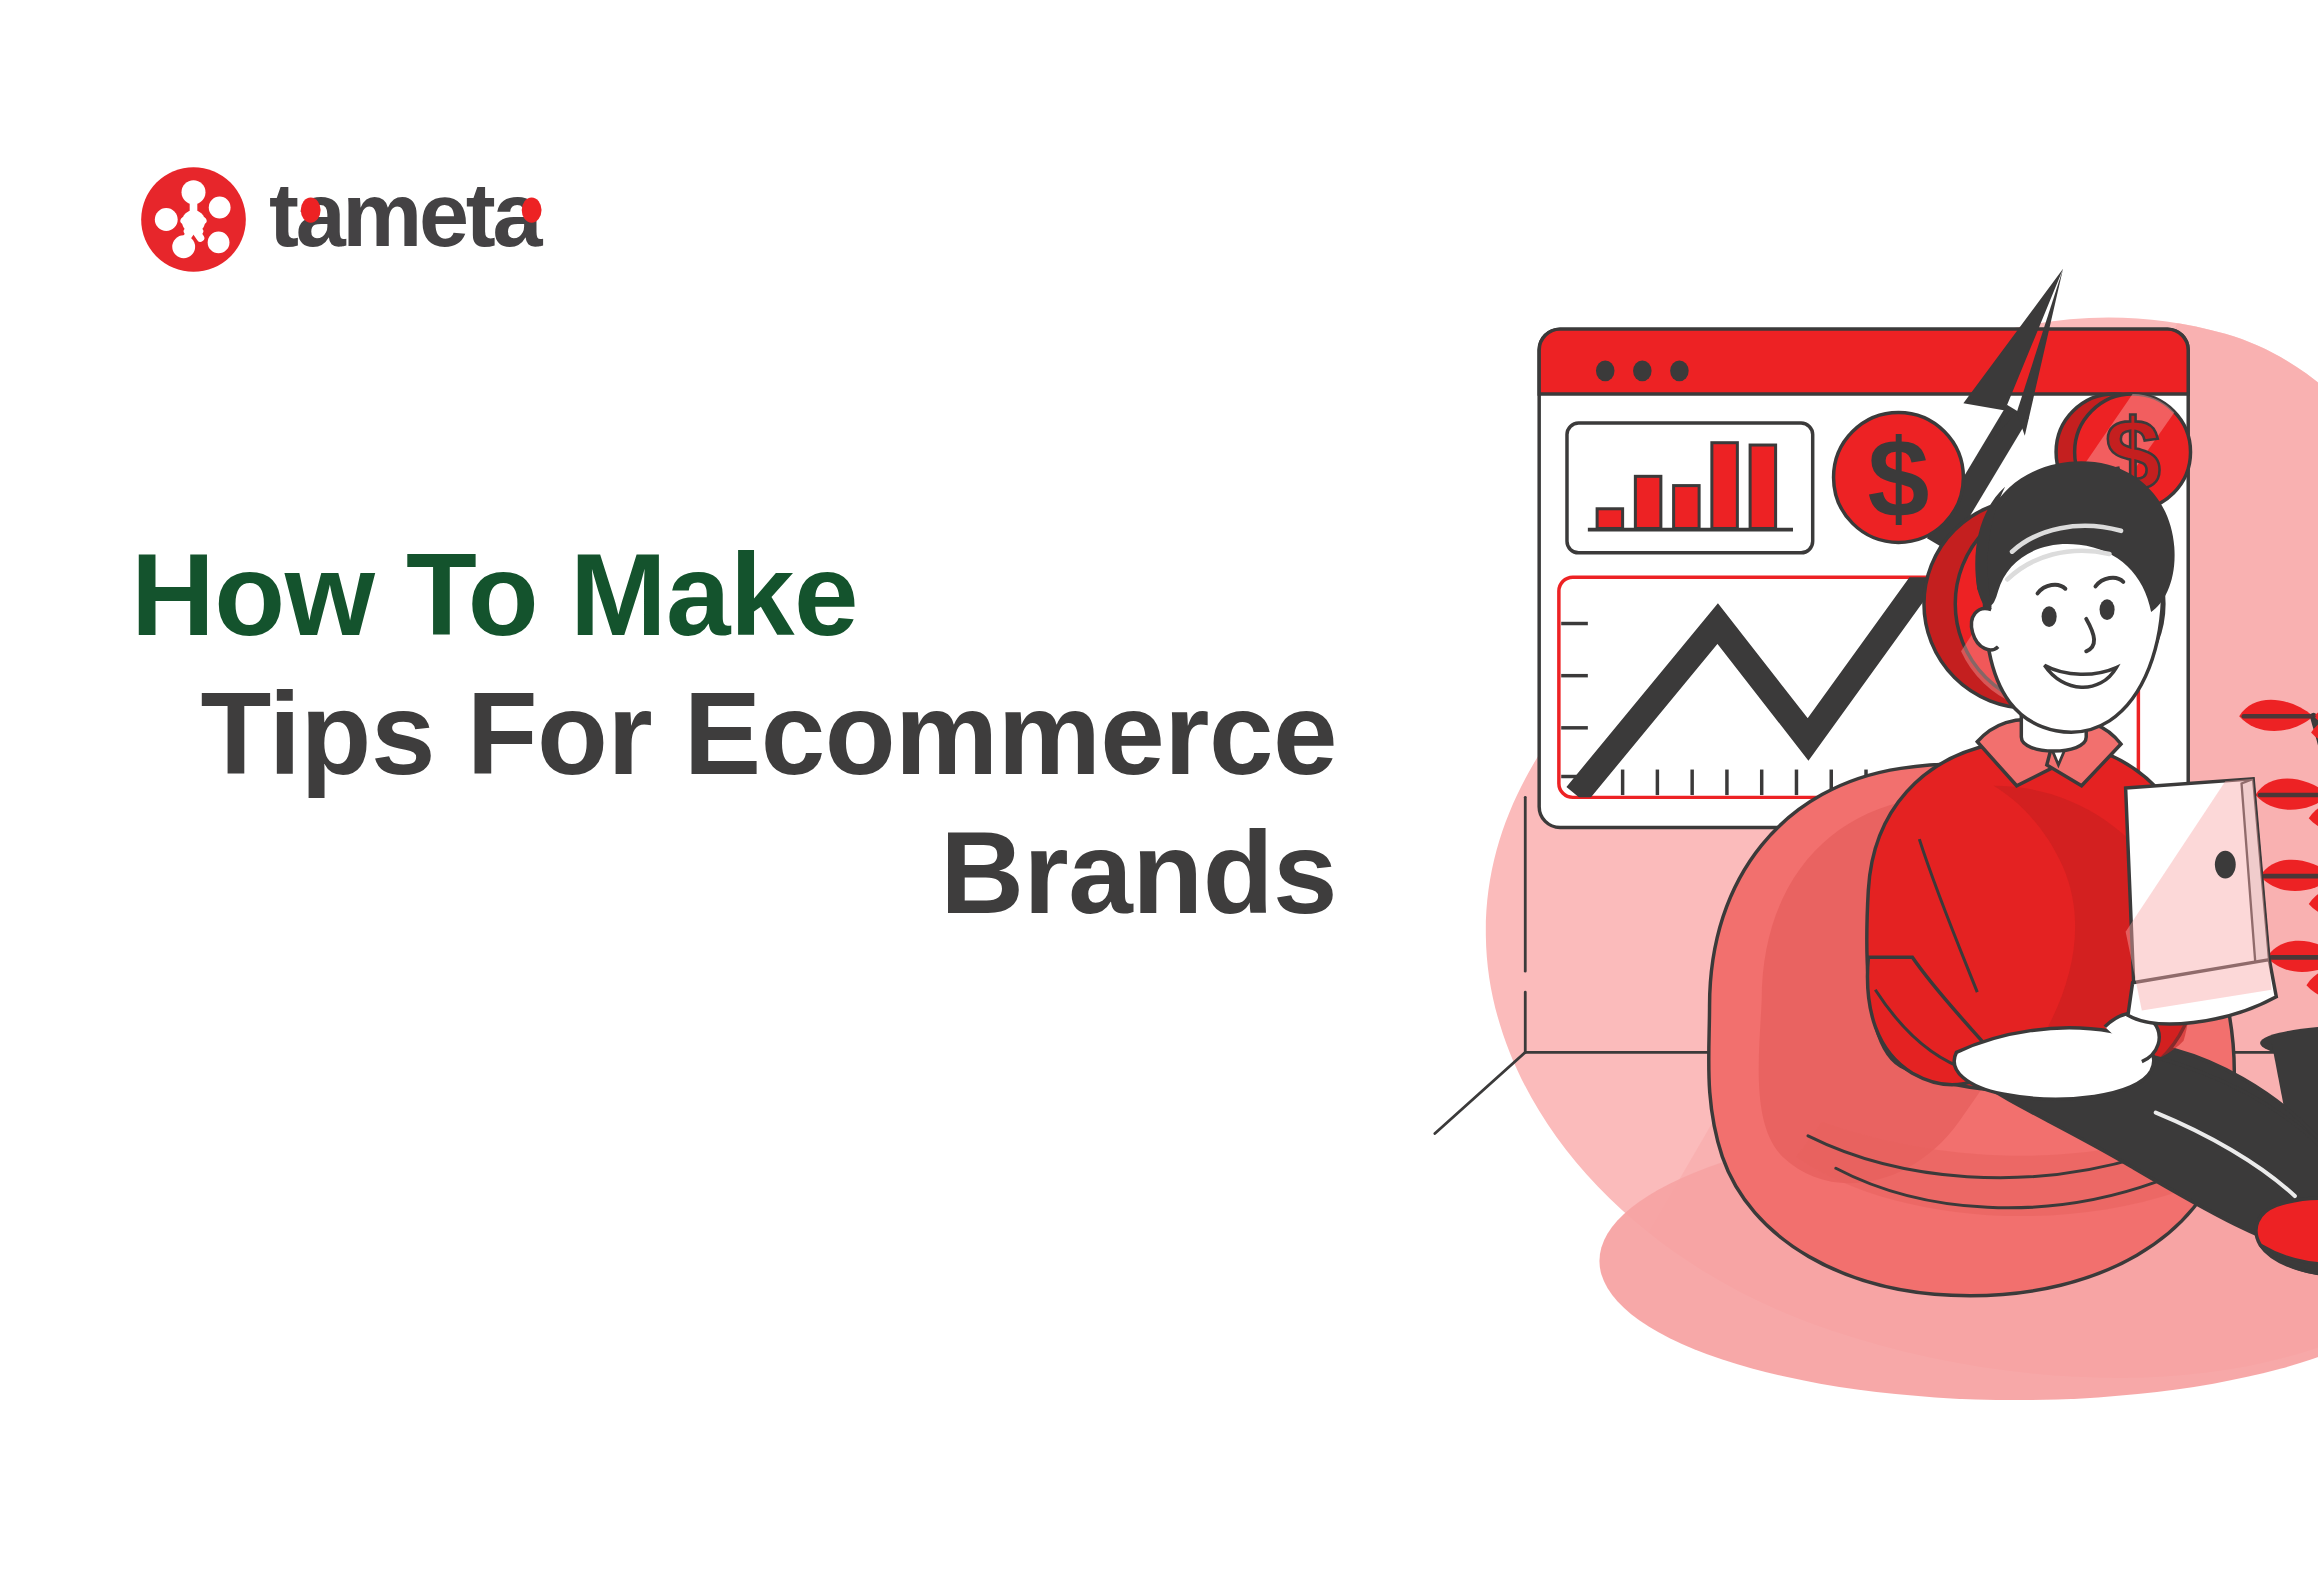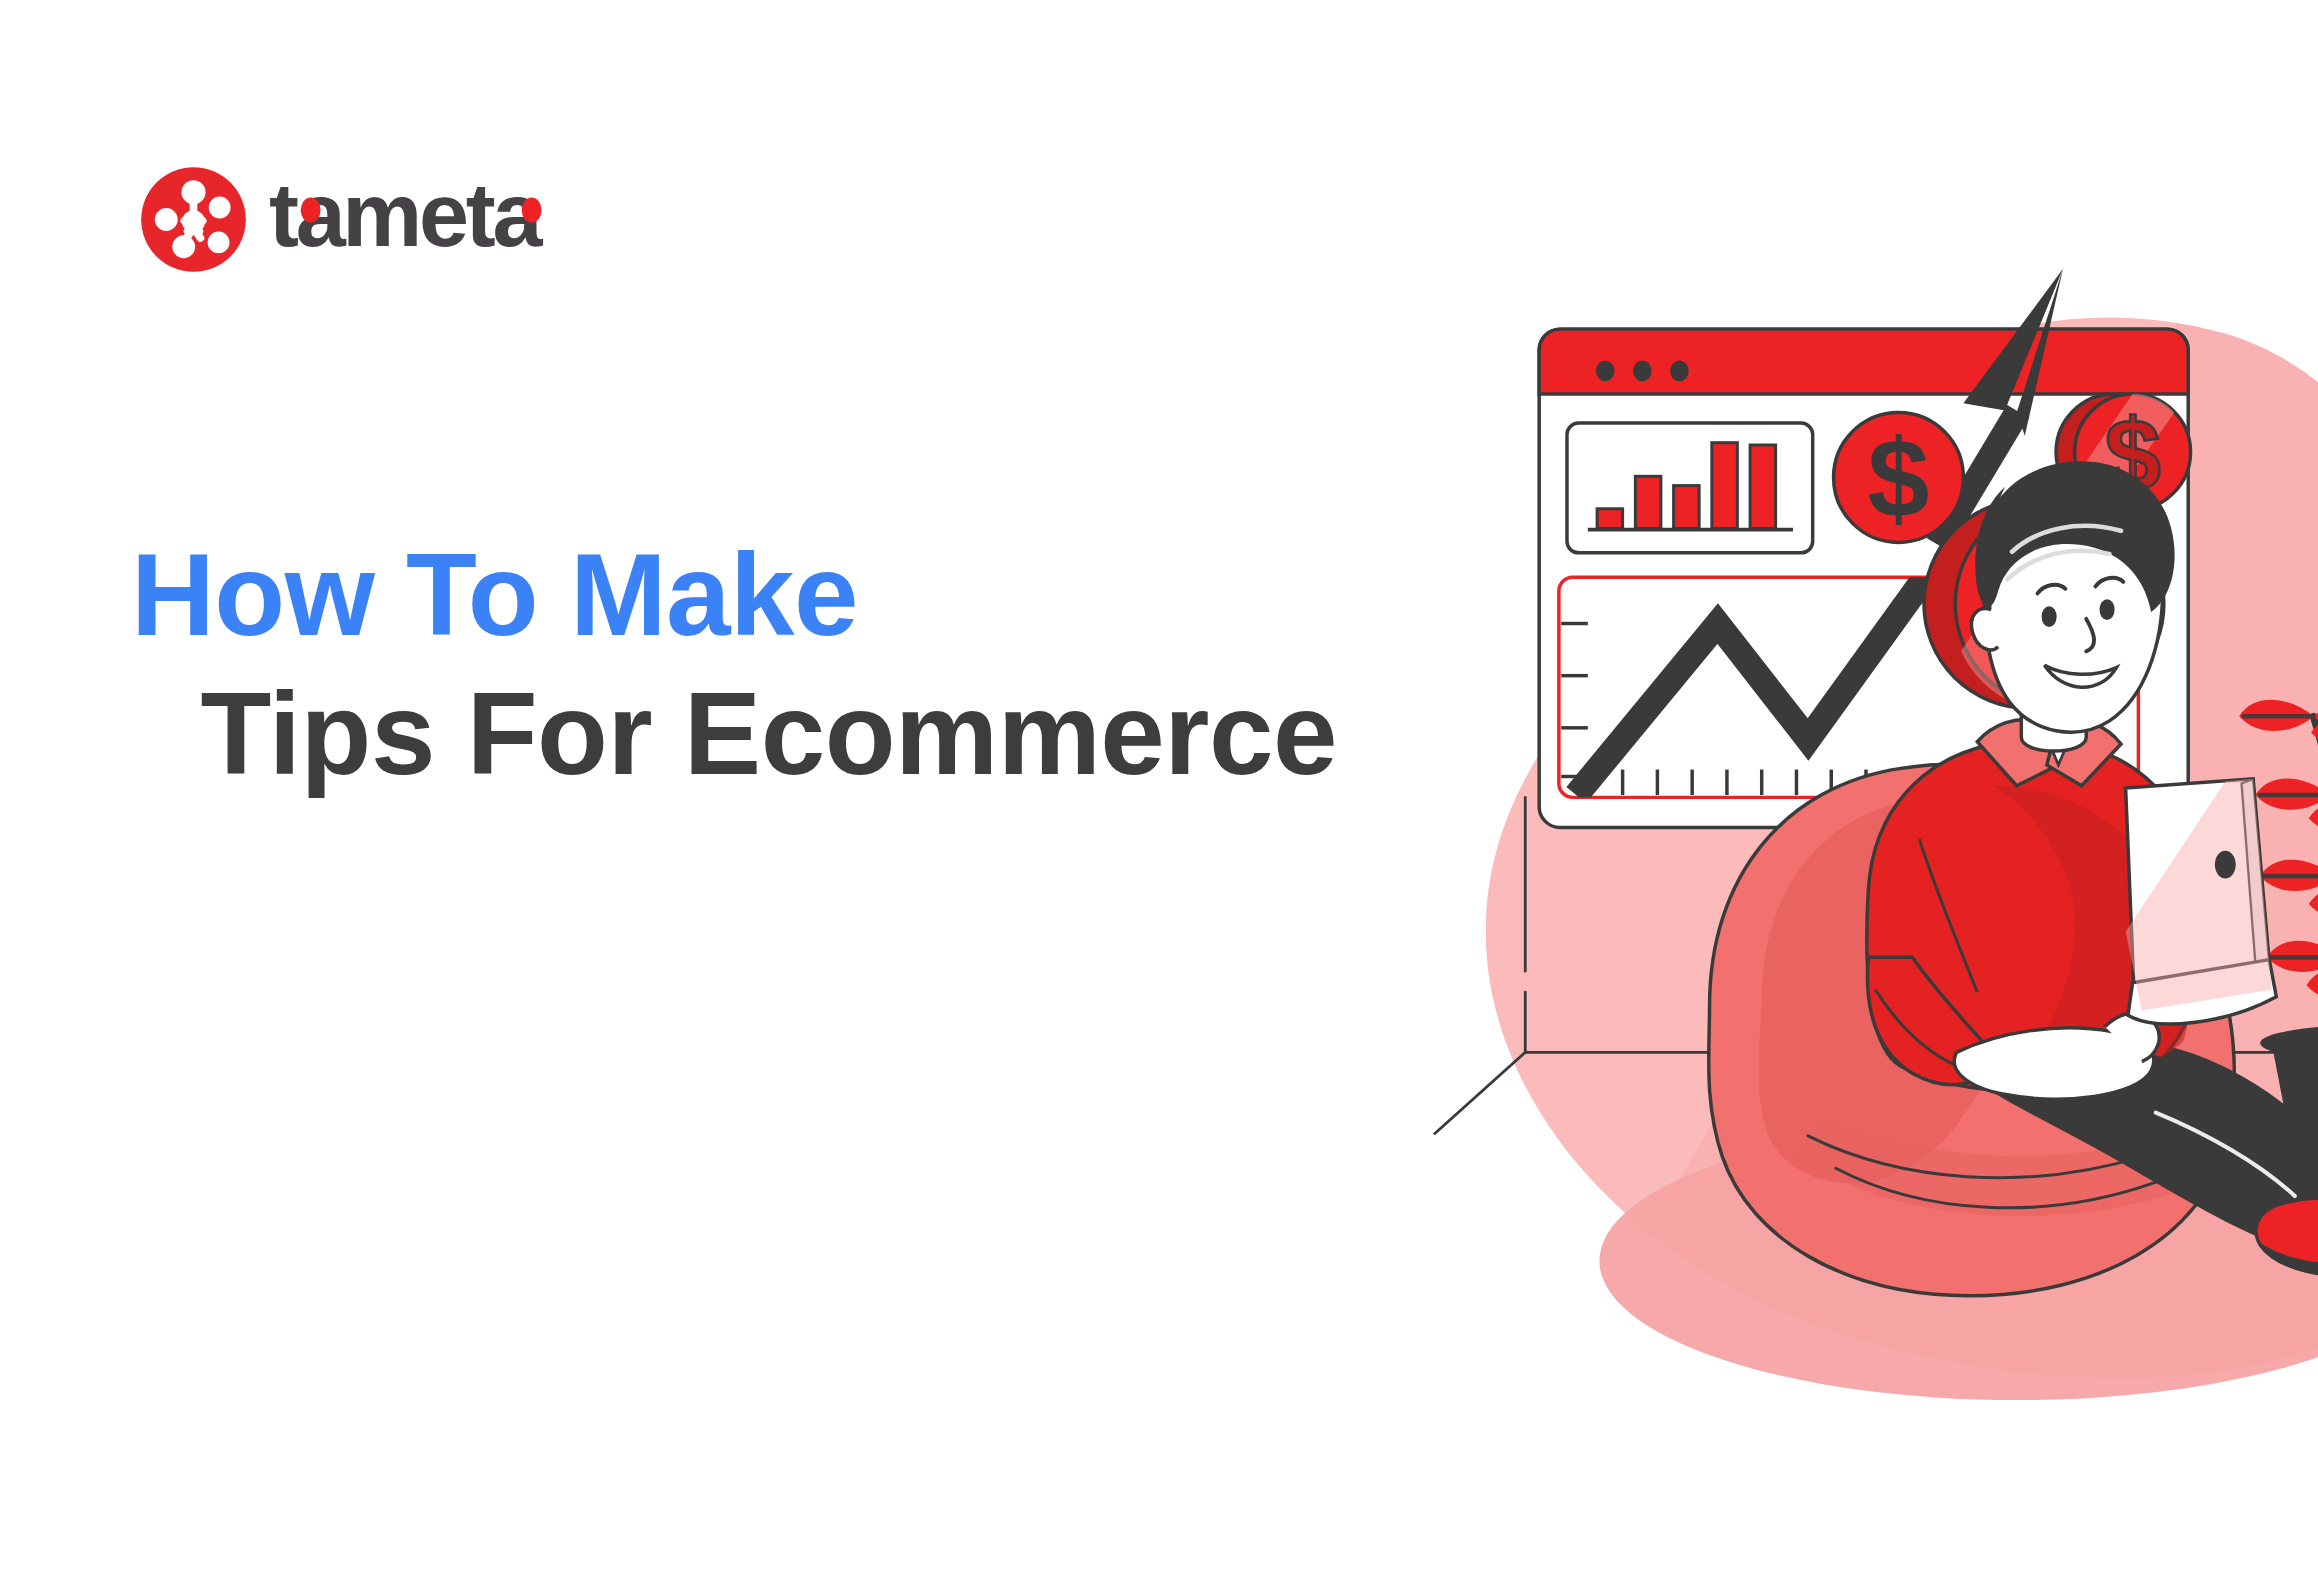--- a/index.html
+++ b/index.html
@@ -32,21 +32,21 @@
     width:1206px;
   }
   .hl-line {
     display:block;
     font-size:116px;
     font-weight:bold;
     line-height:1.20;
     letter-spacing:-0.5px;
     white-space:nowrap;
   }
-  .hl-red  { color:#3b82f6; }
+  .hl-red  { color:#14532d; }
   .hl-dark { color:#3E3D3D;text-align:right; }
 
   
   #illustration {
     position:absolute;
     left:1414px; top:241px;
     width:1159px; height:1224px;
   }
   #illustration svg { display:block; width:100%; height:100%; }
 </style>
@@ -84,20 +84,21 @@
       <text x="0" y="104" font-family="'Liberation Sans', sans-serif" font-size="136" font-weight="bold" fill="#444244" letter-spacing="-5">tameta</text>
       <ellipse cx="63" cy="50" rx="15" ry="19" fill="#ED2224"></ellipse>
       <ellipse cx="397" cy="50" rx="15" ry="19" fill="#ED2224"></ellipse>
     </svg>
 
   </div>
 
   <div id="headline">
     <span class="hl-line hl-red">How To Make</span>
     <span class="hl-line hl-dark">Tips For Ecommerce</span>
+    <span class="hl-line hl-dark">Brands</span>
   </div>
 
   <div id="illustration">
   <svg viewBox="0 0 1000 1056" xmlns="http://www.w3.org/2000/svg">
 
     <defs>
       <clipPath id="clipBlob">
         <path d="M232,300 C150,380 60,470 62,600 C64,740 180,880 360,940
                  C540,1000 760,1000 880,900 C1000,800 1000,620 960,460
                  C920,300 840,120 700,80 C560,40 420,90 340,170 Z"></path>

